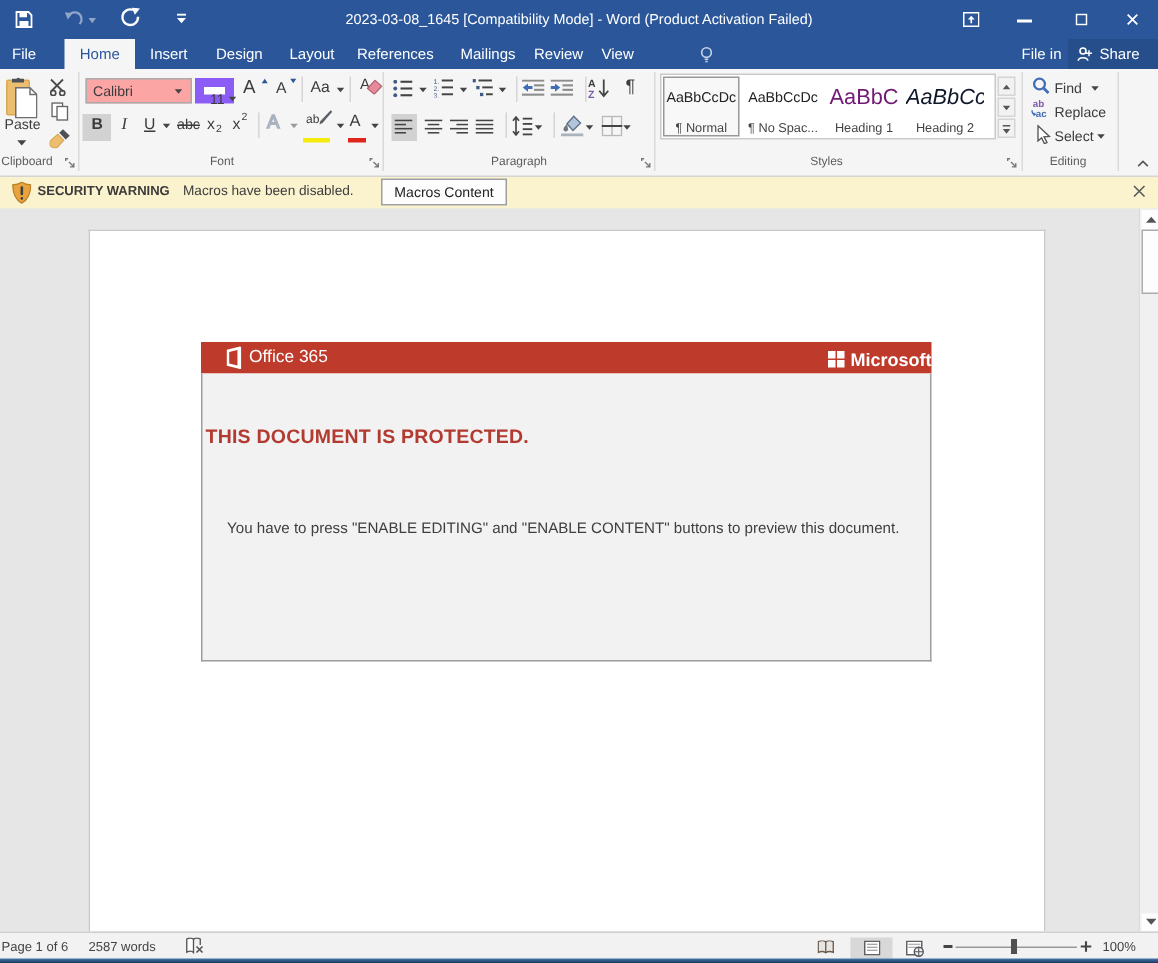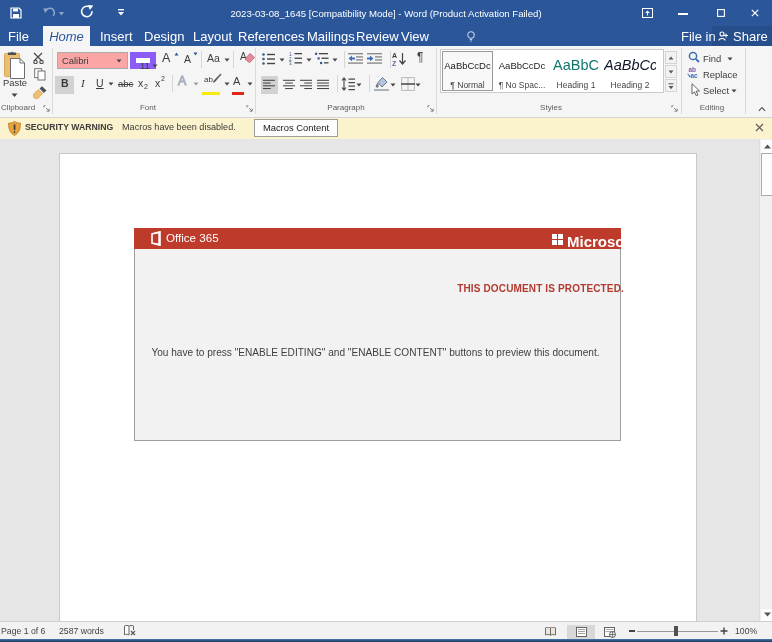--- a/index.html
+++ b/index.html
@@ -6,23 +6,23 @@
 html,body { width:772px; height:642px; overflow:hidden; }
 body { font-family:"Liberation Sans", sans-serif; position:relative; background:#E6E6E6; }
 .abs { position:absolute; }
 svg { display:block; }
 
 
 #titlebar { left:0; top:0; width:772px; height:26px; background:#2B579A; }
 #title { left:0; top:0; width:772px; height:26px; line-height:27px; text-align:center; color:#FFFFFF; font-size:9.6px; }
 
 
-#tabrow { left:0; top:26px; width:772px; height:20px; background:#2B579A; color:#FFFFFF; font-size:13px; }
+#tabrow { left:0; top:26px; width:772px; height:20px; background:#2B579A; color:#FFFFFF; font-size:10px; }
 .tab { position:absolute; top:0; height:20px; line-height:21px; }
-#hometab { position:absolute; left:43px; top:0; width:47px; height:20px; background:#F5F5F6; color:#2B579A; text-align:center; line-height:21px;font-style:italic; }
+#hometab { position:absolute; left:43px; top:0; width:47px; height:20px; background:#F5F5F6; color:#2B579A; text-align:center; line-height:21px; }
 
 
 #ribbon { left:0; top:46px; width:772px; height:72px; background:#F5F5F6; border-bottom:1px solid #D4D4D4; font-size:9.4px; color:#3B3B3B; }
 .gsep { position:absolute; top:2px; height:66px; width:1px; background:#DADADA; }
 .glabel { position:absolute; top:57px; height:12px; font-size:8px; color:#5C5C5C; text-align:center; }
 
 
 #msgbar { left:0; top:118px; width:772px; height:21px; background:#FBF2CE; }
 #enablebtn { position:absolute; left:254px; top:1px; width:84px; height:17.5px; background:#FDFDFD; border:1px solid #9E9E9E; font-size:9.4px; text-align:center; line-height:16px; color:#222; }
 
@@ -315,21 +315,21 @@
   <svg class="abs" style="left:415px;top:37px;" width="6" height="4" viewBox="0 0 6 4">
       <path d="M0.5,0.5 h5 l-2.5,3 z" fill="#444"></path>
     </svg>
 
   <div class="abs" style="left:440px;top:3px;width:224px;height:44px;background:#fff;border:1px solid #C9C9C9;"></div>
   <div class="abs" style="left:442px;top:5px;width:51px;height:40px;border:1px solid #999999;background:#F8F8F8;"></div>
   <div class="abs" style="left:442px;top:14px;width:51px;text-align:center;font-size:9.5px;color:#222;">AaBbCcDc</div>
   <div class="abs" style="left:442px;top:34px;width:51px;text-align:center;font-size:8.5px;color:#444;">¶ Normal</div>
   <div class="abs" style="left:496px;top:14px;width:52px;text-align:center;font-size:9.5px;color:#222;">AaBbCcDc</div>
   <div class="abs" style="left:496px;top:34px;width:52px;text-align:center;font-size:8.5px;color:#444;">¶ No Spac...</div>
-  <div class="abs" style="left:550px;top:11px;width:52px;text-align:center;font-size:14.5px;color:#0f766e;">AaBbC</div>
+  <div class="abs" style="left:550px;top:11px;width:52px;text-align:center;font-size:14.5px;color:#701a75;">AaBbC</div>
   <div class="abs" style="left:550px;top:34px;width:52px;text-align:center;font-size:8.5px;color:#444;">Heading 1</div>
   <div class="abs" style="left:604px;top:11px;width:52px;text-align:right;font-size:14.5px;font-style:italic;color:#0f172a;overflow:hidden;white-space:nowrap;">AaBbC‌c</div>
   <div class="abs" style="left:604px;top:34px;width:52px;text-align:center;font-size:8.5px;color:#444;">Heading 2</div>
   <div class="abs" style="left:665px;top:5px;width:12px;height:13px;background:#F2F2F2;border:1px solid #D5D5D5;">
       <svg style="margin:4px auto 0;display:block;" width="6" height="4" viewBox="0 0 6 4">
         <path d="M0.5,3.5 h5 L3,0.5 z" fill="#555"></path>
       </svg>
     </div>
   <div class="abs" style="left:665px;top:19px;width:12px;height:13px;background:#F2F2F2;border:1px solid #D5D5D5;">
       <svg style="margin:4px auto 0;display:block;" width="6" height="4" viewBox="0 0 6 4">
@@ -401,24 +401,24 @@
     <div id="banner">
       <svg class="abs" style="left:15px;top:3px;" width="12" height="15" viewBox="0 0 12 15">
         <path d="M11,0 L2.2,2.2 V12.8 L11,15 Z M3.8,3.6 L9.3,2.4 V12.6 L3.8,11.4 Z" fill="#fff" fill-rule="evenodd"></path>
         <path d="M11,0 L11,15" stroke="#fff" stroke-width="1.6"></path>
       </svg>
       <span class="abs" style="left:32px;top:3px;font-size:11.6px;color:#fff;">Office 365</span>
       <div class="abs" style="left:418px;top:6px;width:5px;height:5px;background:#fff;"></div>
       <div class="abs" style="left:424px;top:6px;width:5px;height:5px;background:#fff;"></div>
       <div class="abs" style="left:418px;top:12px;width:5px;height:5px;background:#fff;"></div>
       <div class="abs" style="left:424px;top:12px;width:5px;height:5px;background:#fff;"></div>
-      <span class="abs" style="left:433px;top:5px;font-size:15px;font-weight:bold;color:#fff;">Microsoft</span>
+      <span class="abs" style="left:433px;top:5px;font-size:12px;font-weight:bold;color:#fff;">Microsoft</span>
     </div>
     <div id="lurebody"></div>
-    <div style="position:absolute; left:3px; top:55px; width:487px; text-align:right; font-weight:bold; font-size:10px; letter-spacing:0.15px; color:#B23A30;">THIS DOCUMENT IS PROTECTED.</div>
+    <div style="position:absolute; left:3px; top:55px; width:487px; text-align:left; font-weight:bold; font-size:13px; letter-spacing:0.15px; color:#B23A30;">THIS DOCUMENT IS PROTECTED.</div>
     <div style="position:absolute; left:-2px; top:118.5px; width:487px; text-align:center; font-size:10.1px; color:#3F3F3F;">You have to press "ENABLE EDITING" and "ENABLE CONTENT" buttons to preview this document.</div>
   </div>
 </div>
 <div class="abs" id="vscroll">
   <div class="sbtn" style="top:1px;height:13px;">
     <svg style="margin:4px auto 0;" width="7" height="5" viewBox="0 0 7 5">
         <path d="M0,4.5 h7 l-3.5,-4 z" fill="#555"></path>
       </svg>
   </div>
   <div class="sbtn" style="top:14px;height:43px;border:1px solid #ABABAB;"></div>

